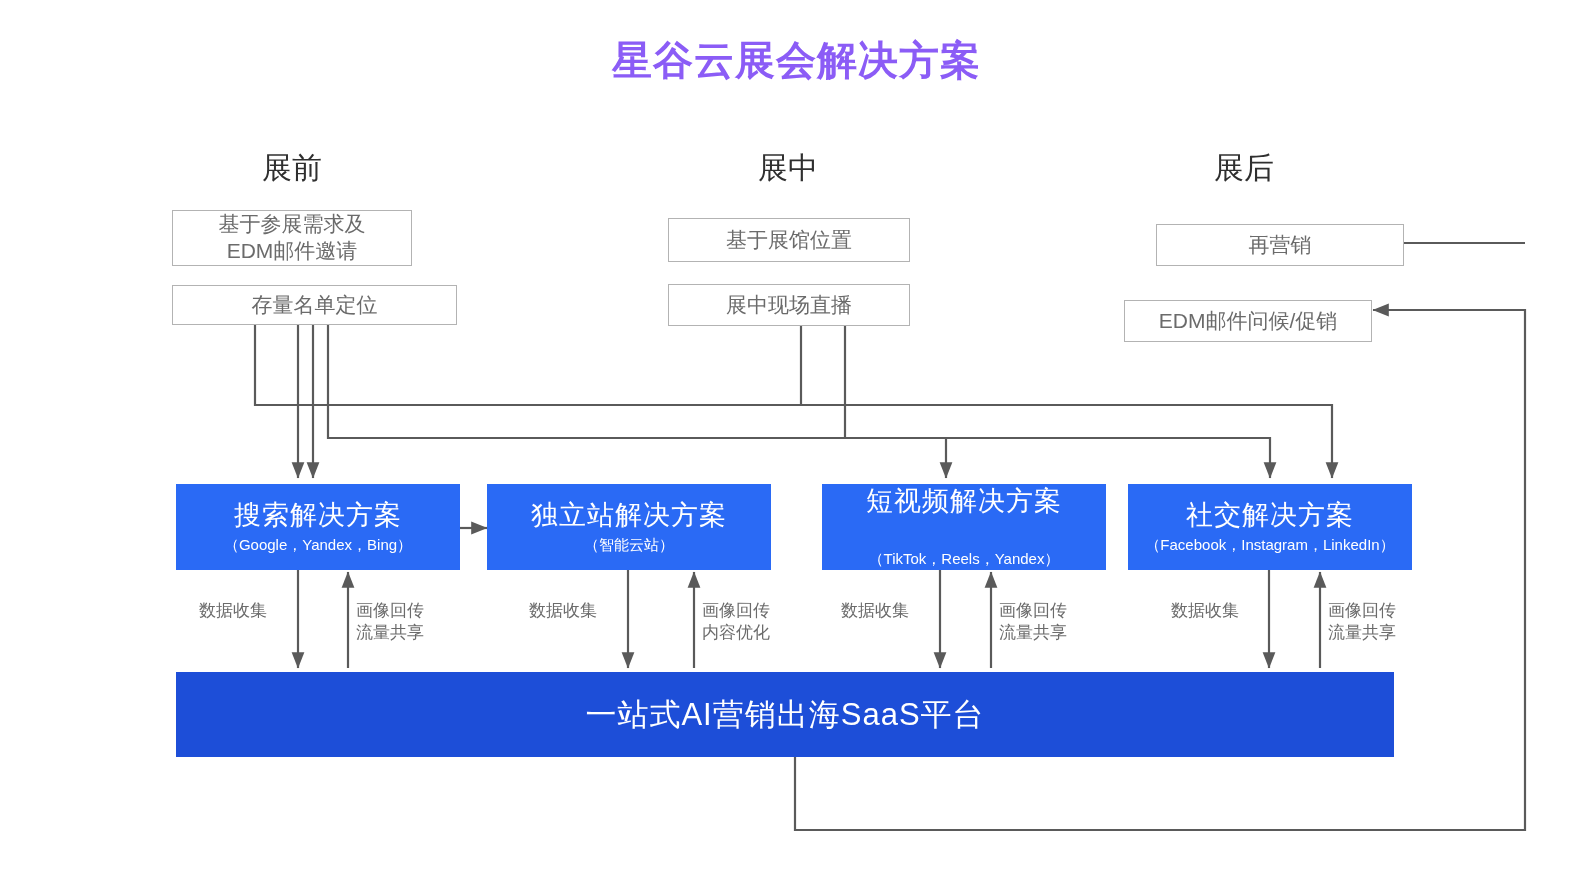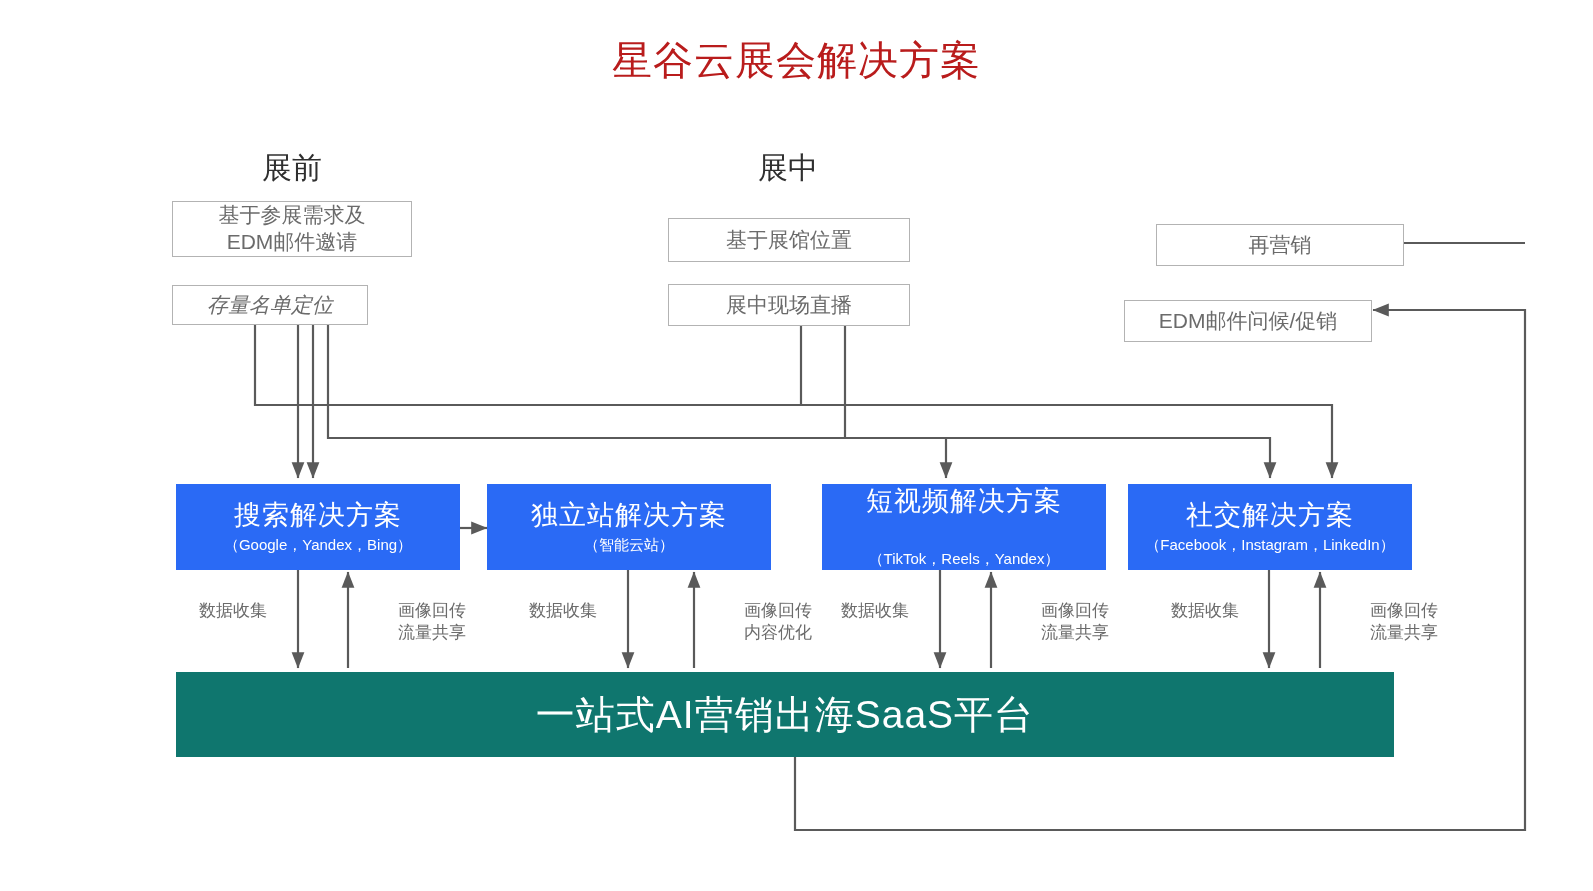--- a/index.html
+++ b/index.html
@@ -27,22 +27,22 @@
     height: 891px;
     pointer-events: none;
   }
   .page-title {
     position: absolute;
     left: 0;
     top: 33px;
     width: 1593px;
     text-align: center;
     font-size: 40px;
-    font-weight: normal;
-    color: #b91c1c;
+    font-weight: bold;
+    color: #8b5cf6;
     letter-spacing: 1px;
     white-space: nowrap;
   }
   .phase-label {
     position: absolute;
     font-size: 30px;
     color: #2f2f2f;
     text-align: center;
     white-space: nowrap;
   }
@@ -79,38 +79,38 @@
   }
   .solution-sub {
     font-size: 15px;
     margin-top: 6px;
     line-height: 1.1;
     white-space: nowrap;
   }
   .platform-bar {
     position: absolute;
     box-sizing: border-box;
-    background: #0f766e;
+    background: #1d4ed8;
     color: #ffffff;
     display: flex;
     align-items: center;
     justify-content: center;
-    font-size: 39px;
+    font-size: 31px;
     letter-spacing: 1px;
     white-space: nowrap;
   }
   .flow-label {
     position: absolute;
     font-size: 17px;
     color: #6b6b6b;
     line-height: 1.3;
     white-space: pre-line;
   }
   .flow-label.right-align { text-align: center; }
-  .flow-label.left-align { text-align: right; }
+  .flow-label.left-align { text-align: left; }
 </style>
 </head>
 <body>
 
 <div id="canvas">
 
   <svg id="wires" viewBox="0 0 1593 891" width="1593" height="891" xmlns="http://www.w3.org/2000/svg">
     <defs>
       <marker id="arrow" markerWidth="9" markerHeight="9" refX="7.2" refY="3.2" orient="auto" markerUnits="strokeWidth">
         <path d="M0,0.3 L7.4,3.2 L0,6.1 z" fill="#5a5a5a"></path>
@@ -143,24 +143,25 @@
 
       <path d="M795,757 L795,830 L1525,830 L1525,310 L1373,310" marker-end="url(#arrow)"></path>
       <path d="M1525,243 L1373,243" marker-end="url(#arrow)"></path>
     </g>
   </svg>
 
   <div class="page-title">星谷云展会解决方案</div>
 
   <div class="phase-label" style="left:172px; top:148px; width:240px;">展前</div>
   <div class="phase-label" style="left:668px; top:148px; width:240px;">展中</div>
-
-  <div class="stage-box" style="left:172px; top:201px; width:240px; height:56px;">基于参展需求及
+  <div class="phase-label" style="left:1124px; top:148px; width:240px;">展后</div>
+
+  <div class="stage-box" style="left:172px; top:210px; width:240px; height:56px;">基于参展需求及
 EDM邮件邀请</div>
-  <div class="stage-box" style="left:172px; top:285px; width:196px; height:40px;font-style:italic;">存量名单定位</div>
+  <div class="stage-box" style="left:172px; top:285px; width:285px; height:40px;">存量名单定位</div>
 
   <div class="stage-box" style="left:668px; top:218px; width:242px; height:44px;">基于展馆位置</div>
   <div class="stage-box" style="left:668px; top:284px; width:242px; height:42px;">展中现场直播</div>
 
   <div class="stage-box" style="left:1124px; top:224px; width:248px; height:42px;margin-left:32px;">再营销</div>
   <div class="stage-box" style="left:1124px; top:300px; width:248px; height:42px;">EDM邮件问候/促销</div>
 
   <div class="solution-box" style="left:176px; top:484px; width:284px; height:86px;">
     <div class="solution-title">搜索解决方案</div>
     <div class="solution-sub">（Google，Yandex，Bing）</div>

